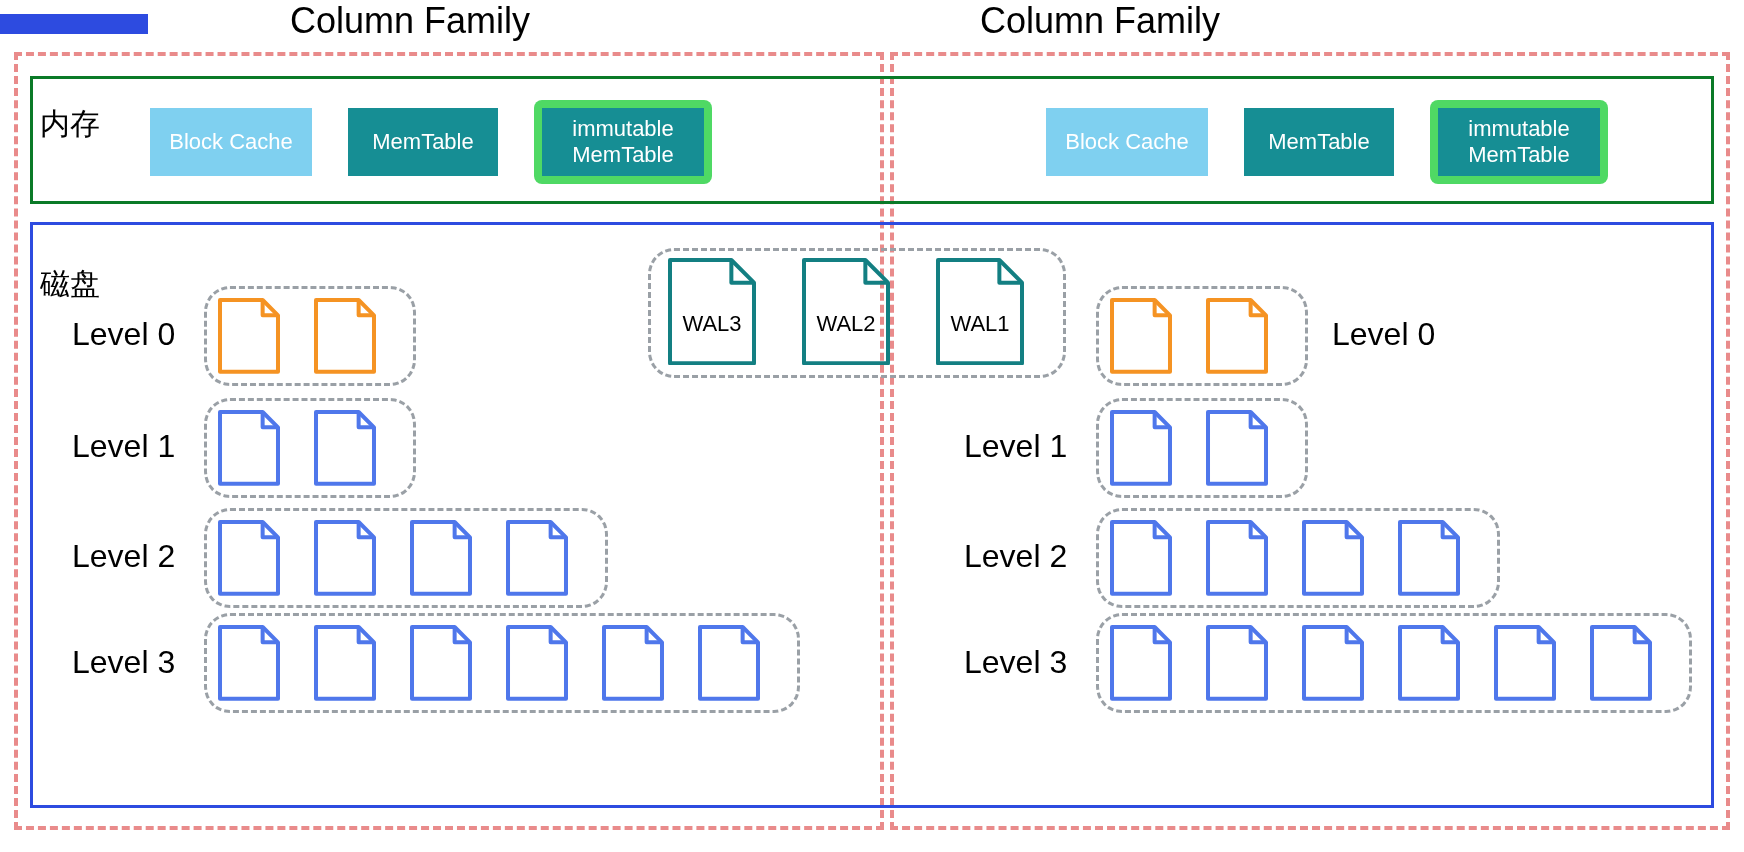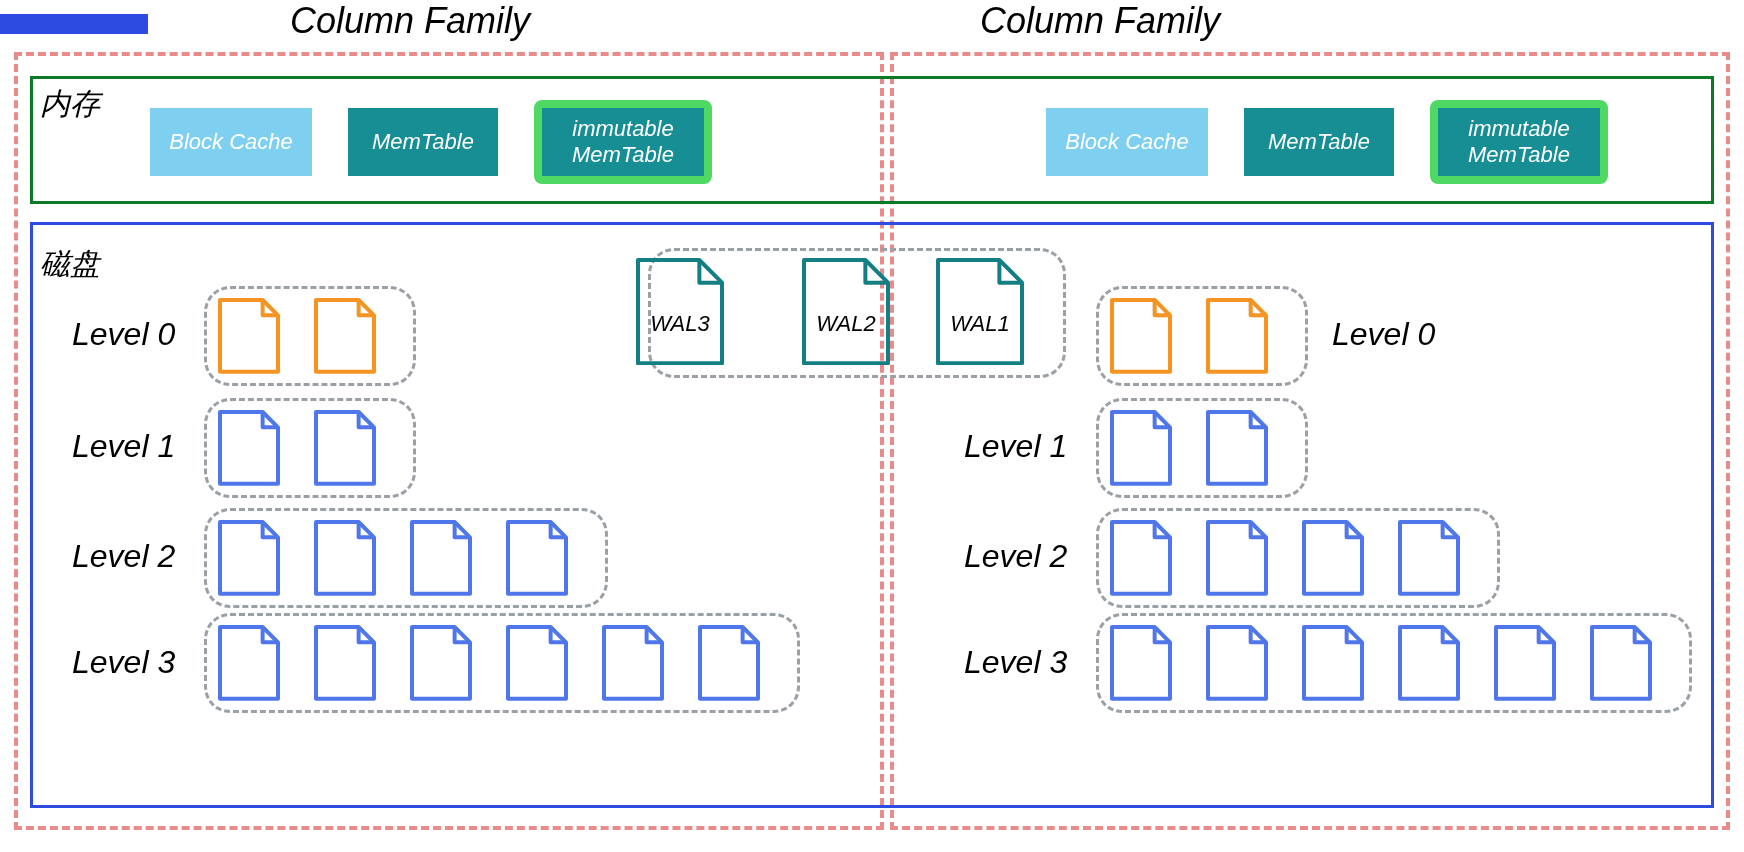--- a/index.html
+++ b/index.html
@@ -1,19 +1,19 @@
 <!DOCTYPE html>
 <html><head>
 <meta charset="utf-8">
 <style>
   html,body{margin:0;padding:0;background:#fff;font-family:Arial,"Microsoft YaHei",sans-serif;}
-  .canvas{position:relative;width:1648px;height:852px;font-style:italic;}
+  .canvas{position:relative;width:1648px;height:852px;}
   .abs{position:absolute;box-sizing:border-box;}
   .title{font-size:36px;}
-  .sec-label{font-size:30px;}
+  .sec-label{font-size:30px;margin-top:20px;}
   .lvl-label{font-size:32px;}
   .mem-box{display:flex;align-items:center;justify-content:center;color:#fff;font-size:22px;text-align:center;white-space:pre-line;}
   .immut{display:flex;align-items:center;justify-content:center;color:#fff;font-size:22px;text-align:center;white-space:pre-line;}
   .dash-group{border:3px dashed #9aa0a6;border-radius:26px;}
   .dash-red{border:4px dashed #e98b8b;}
   .solid-green{border:3px solid #0a7a27;}
   .solid-blue{border:3px solid #2d4be0;}
 </style>
 </head>
 <body>
@@ -41,21 +41,21 @@
 <div class="abs" style="left:1430px;top:100px;width:178px;height:84px;background:#4fd964;border-radius:8px;"></div>
 <div class="abs immut" style="left:1438px;top:108px;width:162px;height:68px;background:#168e94;">immutable
 MemTable</div>
 
 <div class="abs solid-blue" style="left:30px;top:222px;width:1684px;height:586px;"></div>
 <div class="abs sec-label" style="left:40px;top:244px;">磁盘</div>
 
 <div class="abs dash-group" style="left:648px;top:248px;width:418px;height:130px;"></div>
 
 <div id="wal-container">
-      <div class="abs" style="left: 636px; top: 258px;"><svg width="88" height="107.36" viewBox="0 0 88 107.36">
+      <div class="abs" style="left: 668px; top: 258px;"><svg width="88" height="107.36" viewBox="0 0 88 107.36">
     <path d="M2 2 H63.36 L86 24.64 V105.36 H2 Z" fill="none" stroke="#137f82" stroke-width="4" stroke-linejoin="round"></path>
     <path d="M63.36 2 V24.64 H86" fill="none" stroke="#137f82" stroke-width="4" stroke-linejoin="round"></path>
     <text x="44" y="73.0048" text-anchor="middle" font-size="22" font-family="Arial" fill="#000">WAL3</text>
   </svg></div>
       <div class="abs" style="left: 802px; top: 258px;"><svg width="88" height="107.36" viewBox="0 0 88 107.36">
     <path d="M2 2 H63.36 L86 24.64 V105.36 H2 Z" fill="none" stroke="#137f82" stroke-width="4" stroke-linejoin="round"></path>
     <path d="M63.36 2 V24.64 H86" fill="none" stroke="#137f82" stroke-width="4" stroke-linejoin="round"></path>
     <text x="44" y="73.0048" text-anchor="middle" font-size="22" font-family="Arial" fill="#000">WAL2</text>
   </svg></div>
       <div class="abs" style="left: 936px; top: 258px;"><svg width="88" height="107.36" viewBox="0 0 88 107.36">

